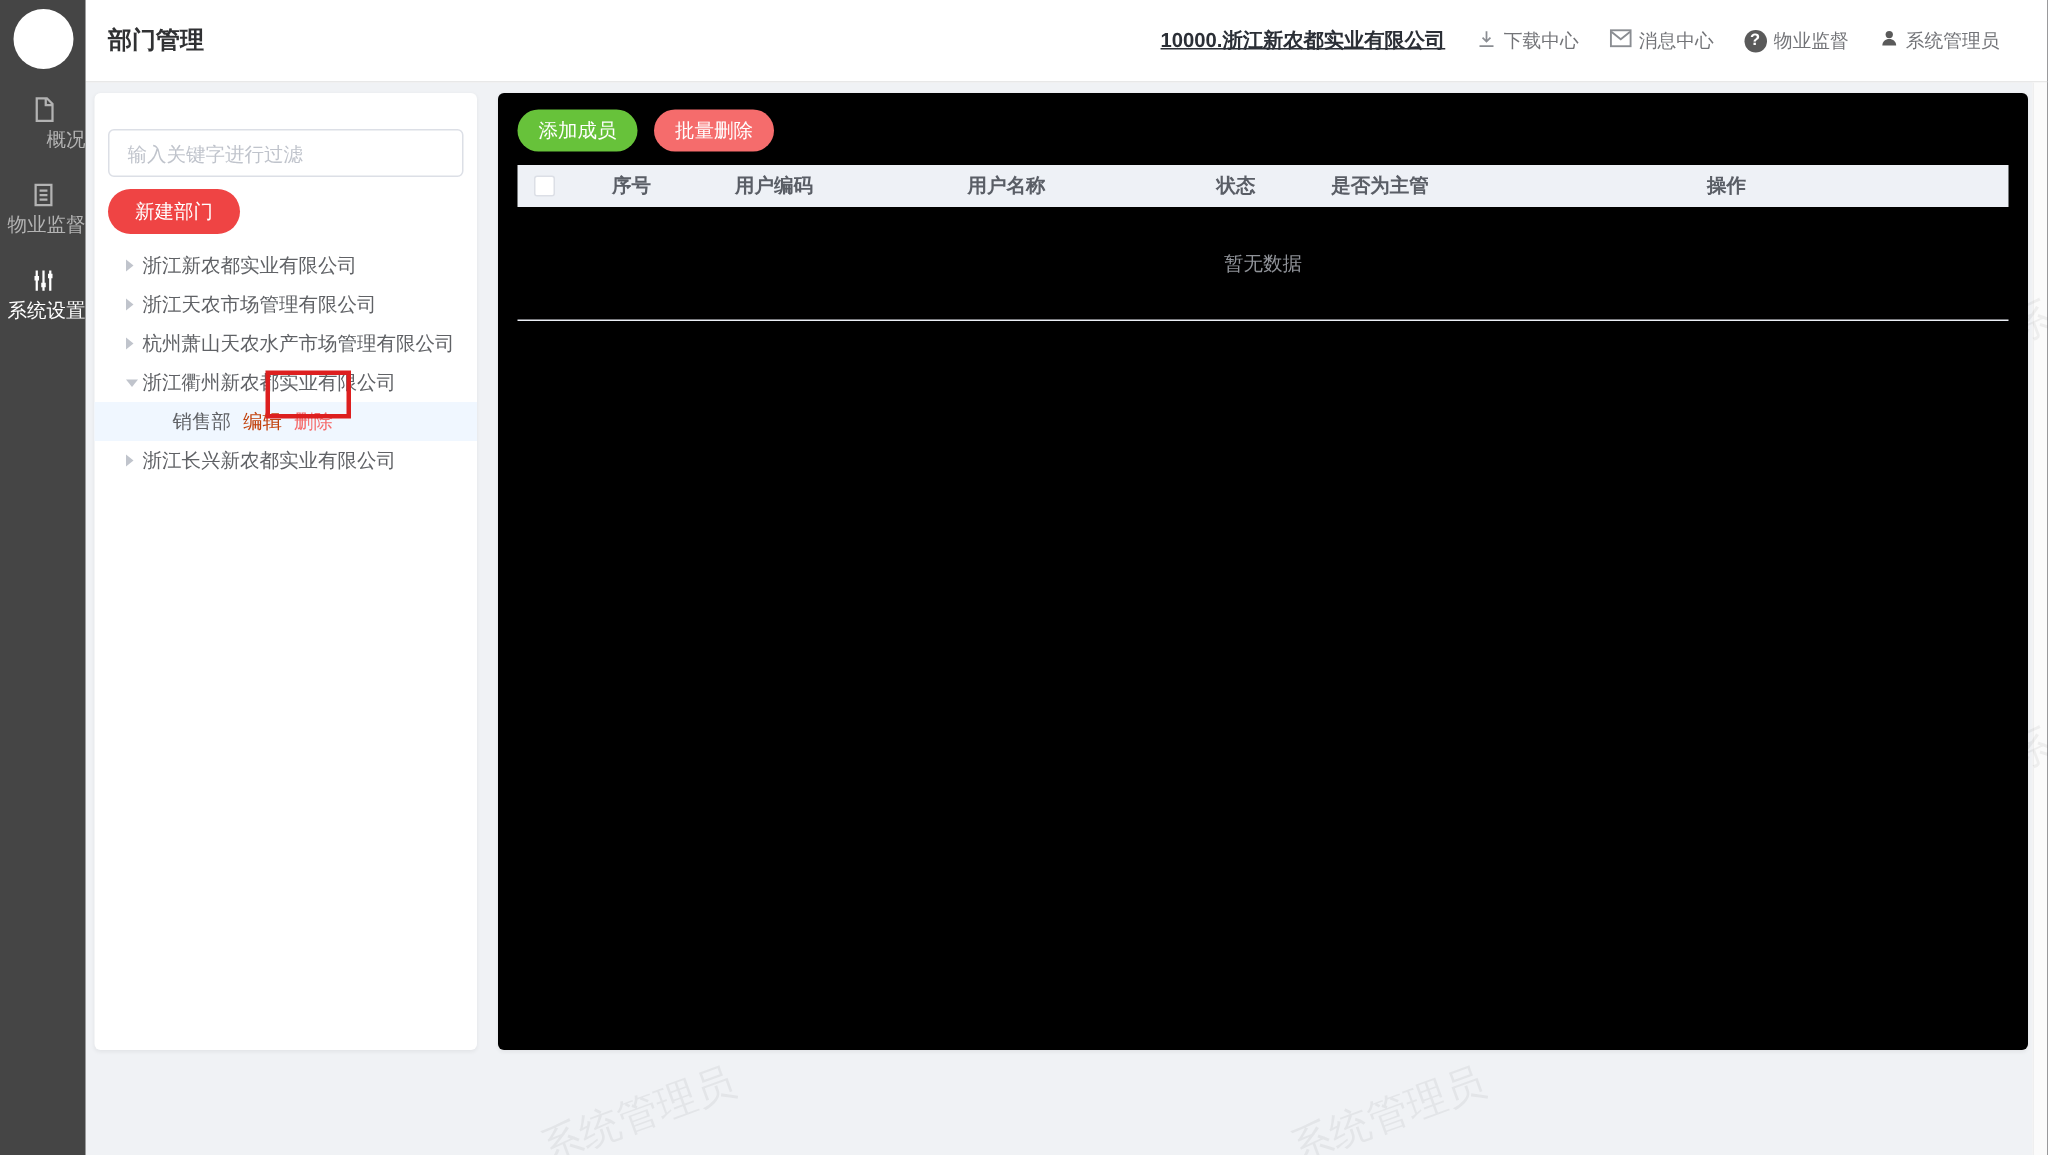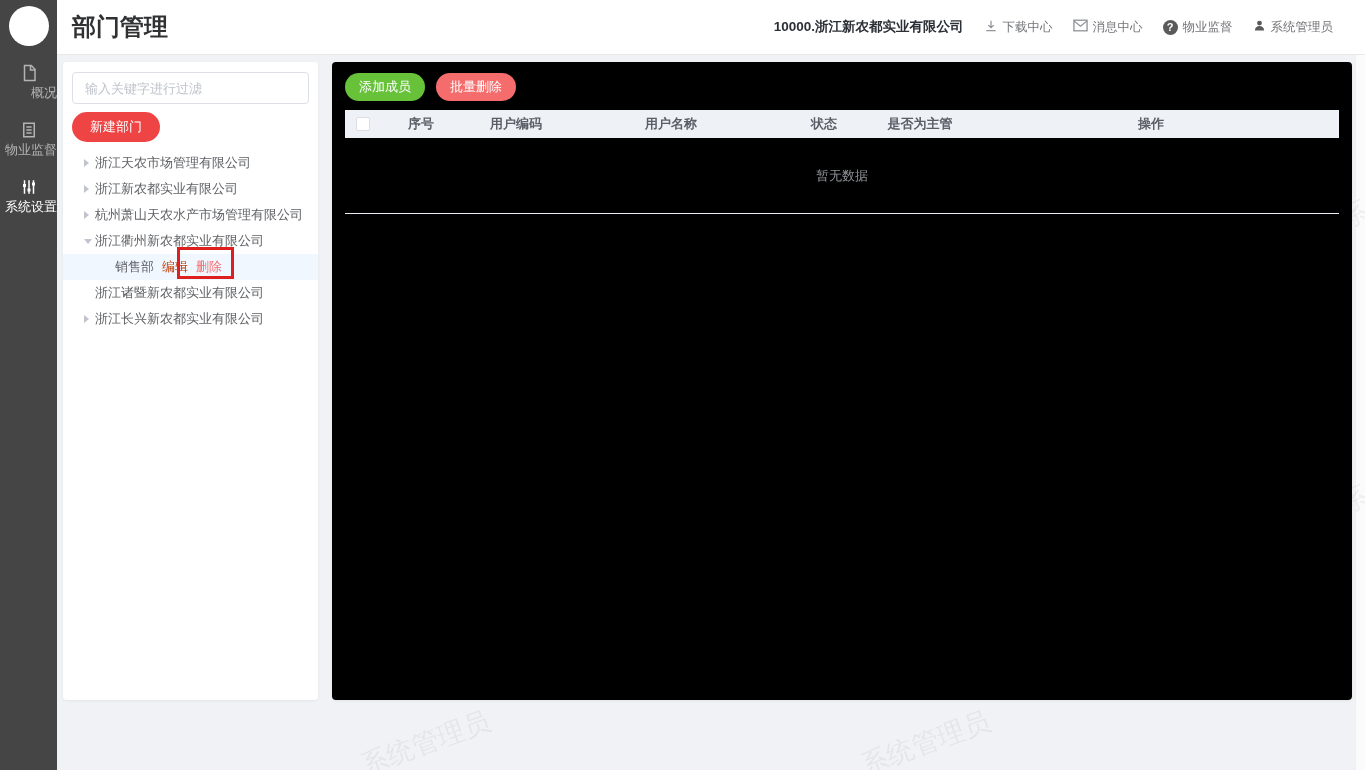--- a/index.html
+++ b/index.html
@@ -12,29 +12,29 @@
   }
   
   .sidebar { position:absolute; left:0; top:0; width:57px; height:770px; background:#454545; z-index:30; }
   .avatar { width:40px; height:40px; border-radius:50%; background:#fff; margin:6px auto 18px; cursor:pointer; }
   .side-item { text-align:right; color:#b3b3b3; font-size:13px; margin-bottom:20px; cursor:pointer; line-height:16px; }
   .side-item svg { display:block; margin:0 auto 3px; }
   .side-item.active { color:#ffffff; }
   
   .topbar { position:absolute; left:57px; top:0; width:1308px; height:55px; background:#fff;
             border-bottom:1px solid #e8e8e8; z-index:20; display:flex; align-items:center; }
-  .page-title { font-size:24px; font-weight:bold; color:#303133; margin-left:15px; }
+  .page-title { font-size:16px; font-weight:bold; color:#303133; margin-left:15px; }
   .topbar-right { margin-left:auto; margin-right:32px; display:flex; align-items:center; gap:20px; }
-  .company { font-size:13.5px; font-weight:bold; color:#2b2f36; }
+  .company { font-size:13.5px; font-weight:bold; color:#2b2f36;text-decoration:underline; }
   .top-link { display:flex; align-items:center; gap:5px; font-size:12.5px; color:#737478; cursor:pointer; }
   .help-badge { width:15px; height:15px; border-radius:50%; background:#5a5a5a; color:#fff; font-size:11px;
                 font-weight:bold; display:flex; align-items:center; justify-content:center; }
   
   .tree-card { position:absolute; left:63px; top:62px; width:255px; height:638px; background:#fff;
-               border-radius:4px; box-shadow:0 1px 3px rgba(0,0,0,.06); padding-top:10px; z-index:10; }
+               border-radius:4px; box-shadow:0 1px 3px rgba(0,0,0,.06); padding-top:24px; z-index:10; }
   .filter-wrap { padding:0 9px; }
   .filter-input { width:100%; height:32px; border:1px solid #dcdfe6; border-radius:4px; padding:0 12px;
                   font-size:13px; color:#606266; outline:none; font-family:inherit; }
   .filter-input::placeholder { color:#c0c4cc; }
   .new-dept-btn { margin:8px 0 0 9px; height:30px; padding:0 18px; background:#ef4444; color:#fff;
                   border:none; border-radius:15px; font-size:13px; cursor:pointer; font-family:inherit; }
   .tree-list { margin-top:8px; }
   .tree-row { height:26px; display:flex; align-items:center; font-size:13px; color:#606266;
               cursor:pointer; padding-left:21px; }
   .caret { width:0; height:0; margin-right:6px; flex:0 0 auto; }
@@ -157,42 +157,38 @@
 
 <div class="tree-card">
   <div class="filter-wrap">
     <input class="filter-input" type="text" placeholder="输入关键字进行过滤" style="">
   </div>
   <button class="new-dept-btn">新建部门</button>
 
   <div class="tree-list">
     <div class="tree-row">
       <span class="caret right"></span>
+      <span>浙江新农都实业有限公司</span>
+    </div>
+    <div class="tree-row">
+      <span class="caret right"></span>
       <span>浙江天农市场管理有限公司</span>
-    </div>
-    <div class="tree-row">
-      <span class="caret right"></span>
-      <span>浙江新农都实业有限公司</span>
     </div>
     <div class="tree-row">
       <span class="caret right"></span>
       <span>杭州萧山天农水产市场管理有限公司</span>
     </div>
     <div class="tree-row">
       <span class="caret down"></span>
       <span>浙江衢州新农都实业有限公司</span>
     </div>
     <div class="tree-row child selected">
       <span>销售部</span>
       <a class="tree-link edit">编辑</a>
       <a class="tree-link del">删除</a>
-    </div>
-    <div class="tree-row">
-      <span class="caret none"></span>
-      <span>浙江诸暨新农都实业有限公司</span>
     </div>
     <div class="tree-row">
       <span class="caret right"></span>
       <span>浙江长兴新农都实业有限公司</span>
     </div>
   </div>
 </div>
 
 <div class="table-card">
   <div class="btn-row">

